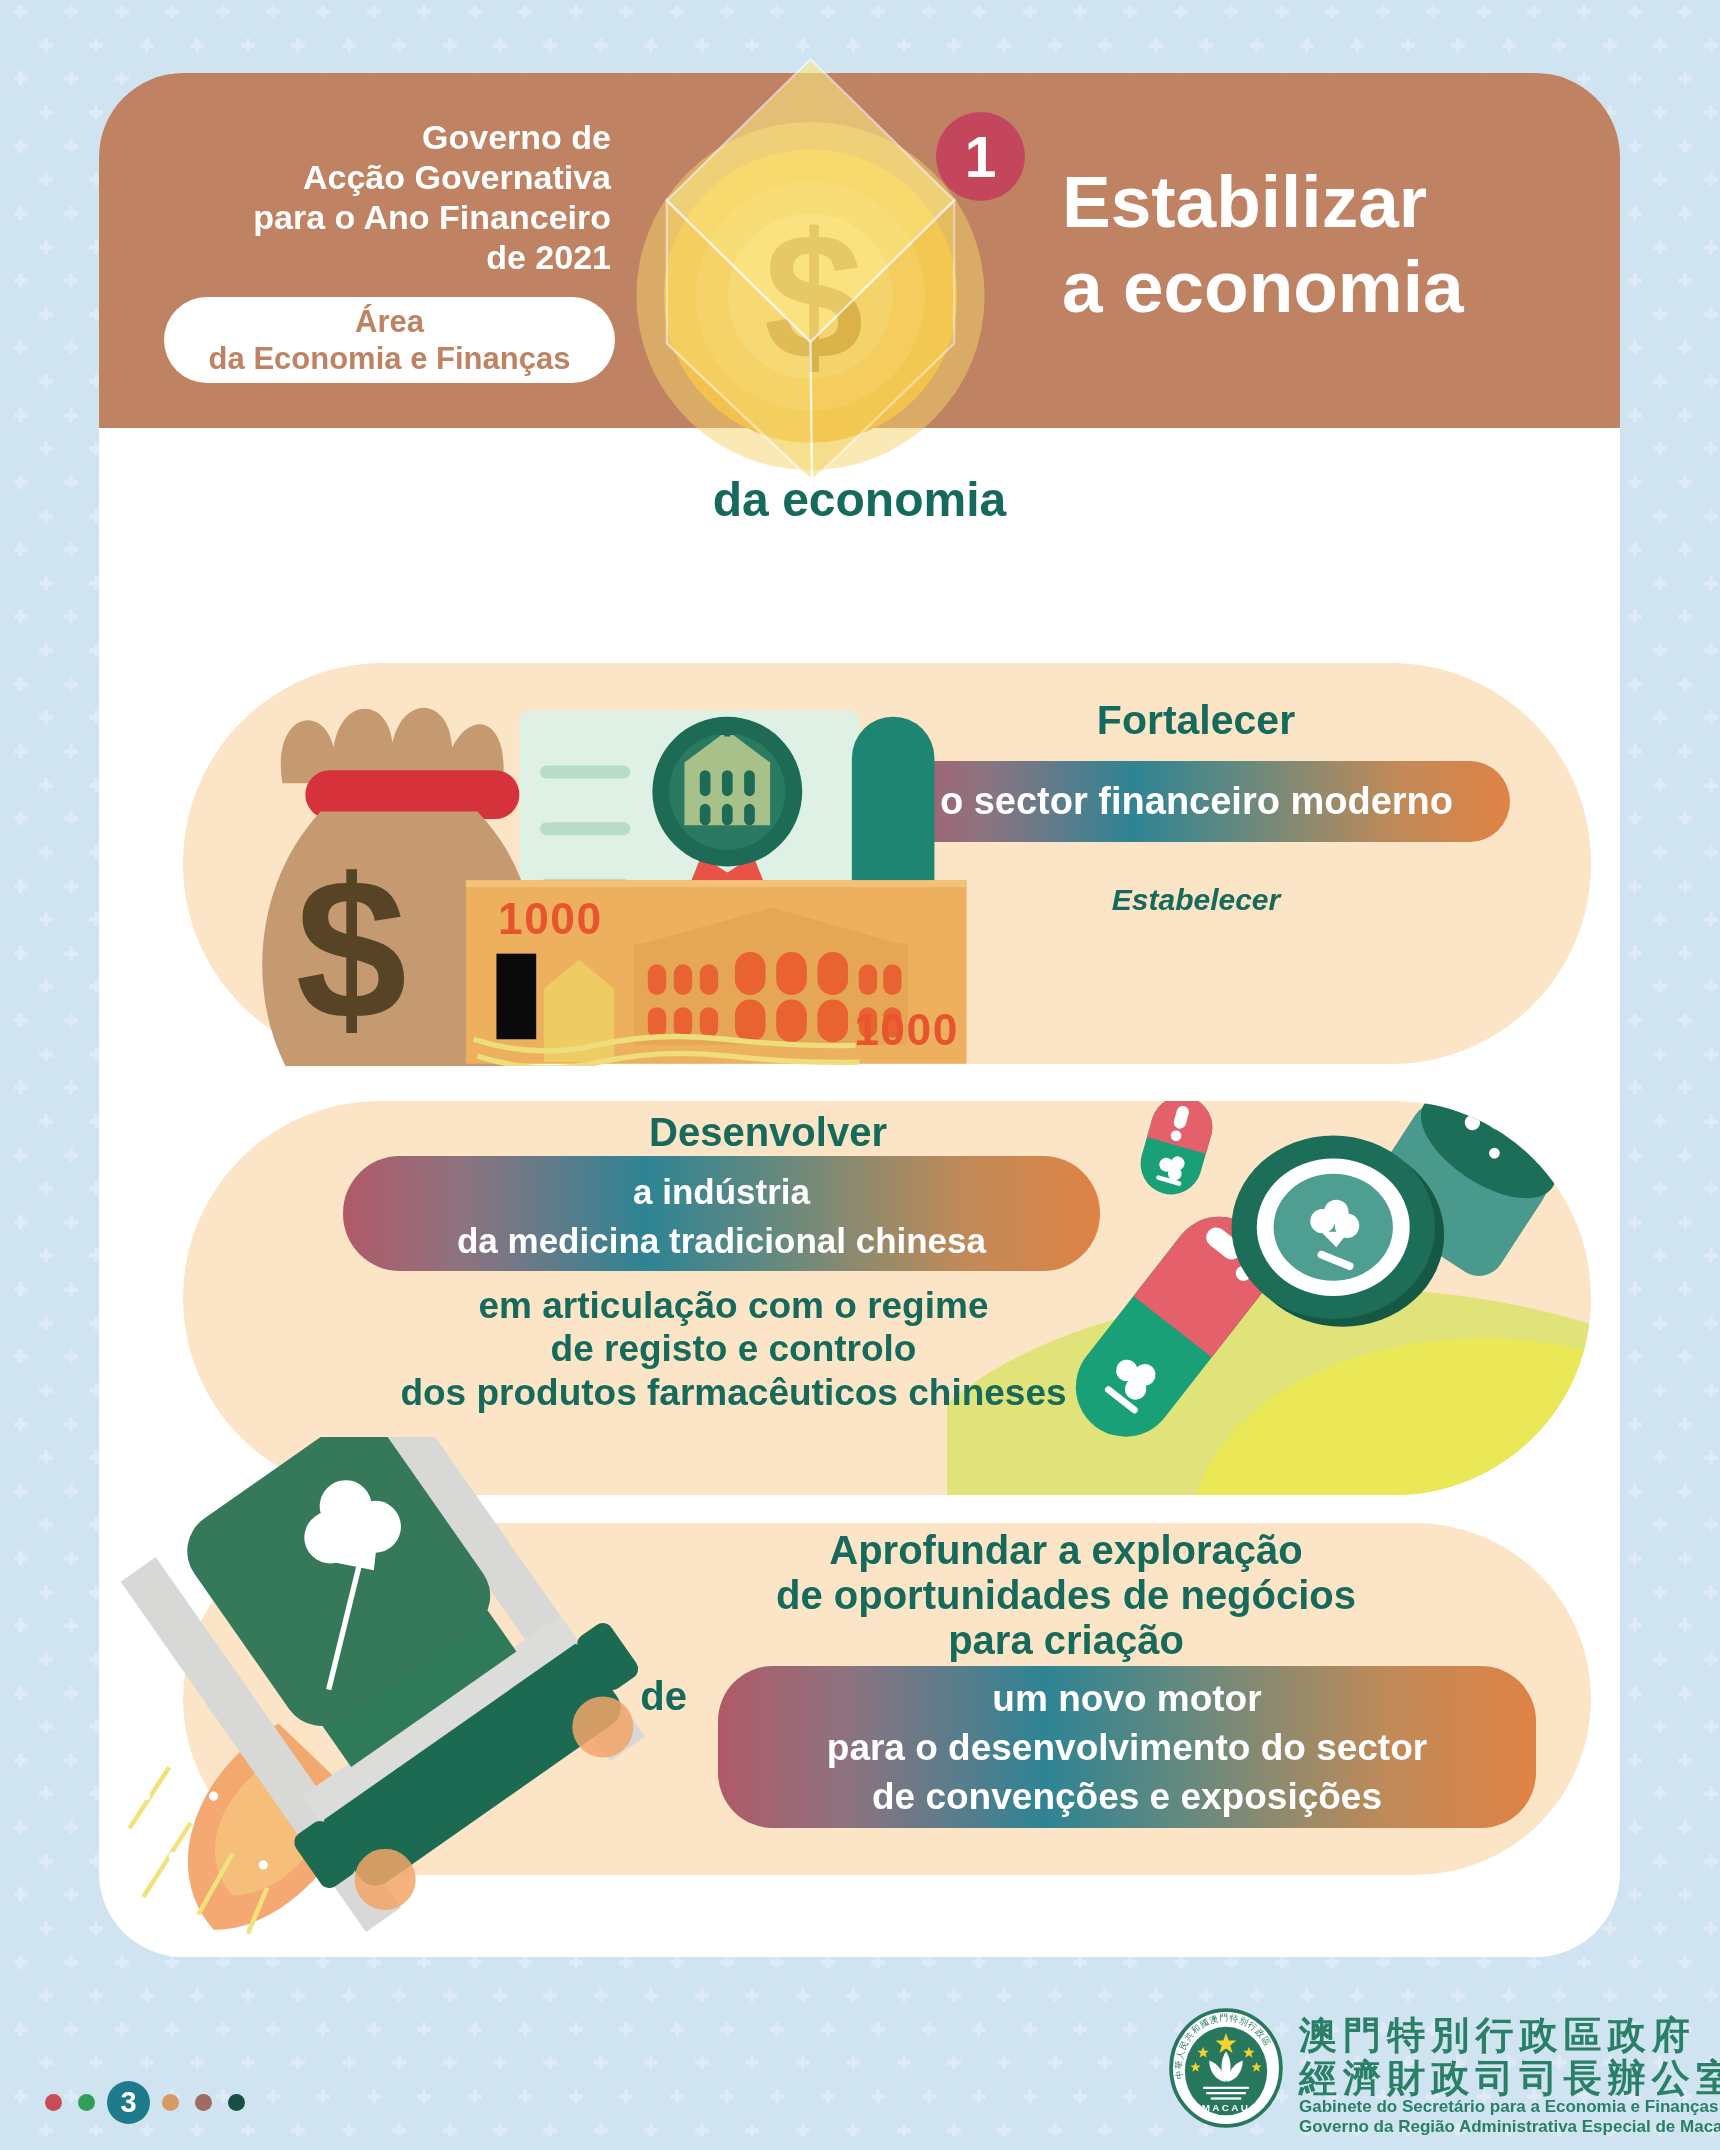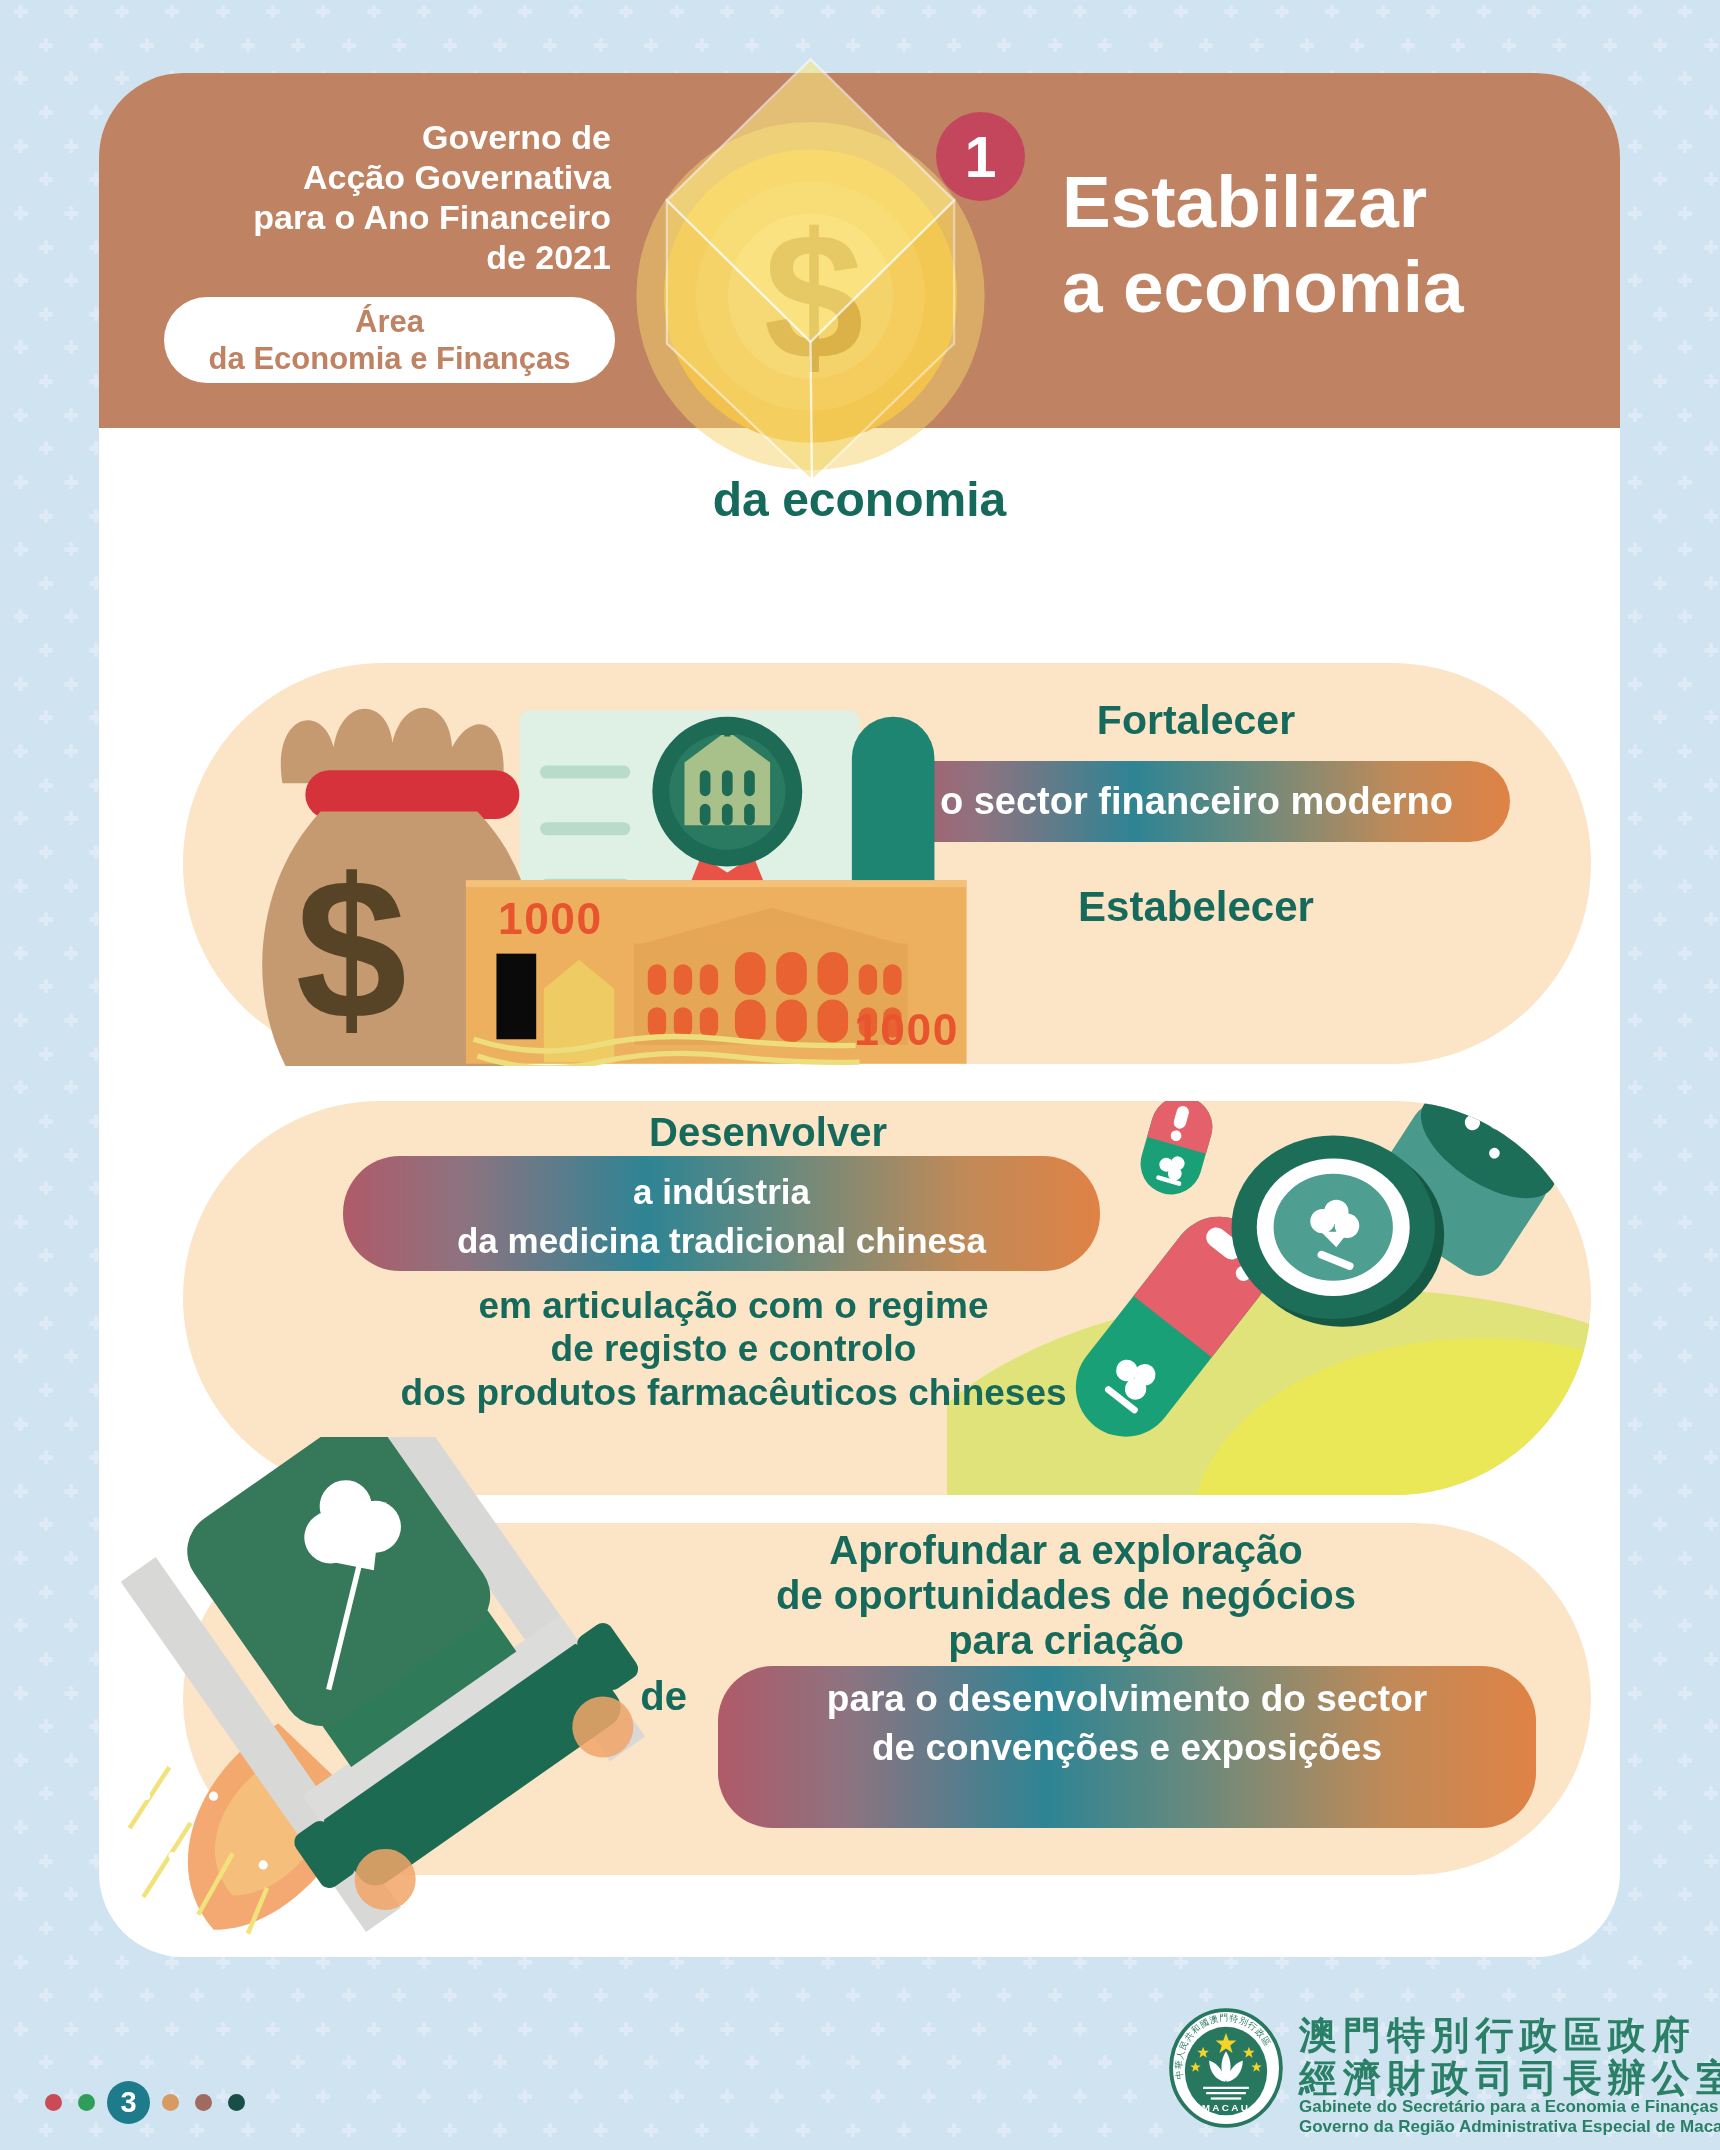--- a/index.html
+++ b/index.html
@@ -2247,21 +2247,21 @@
     <div>a economia</div>
   </div>
 
   <div class="main-heading">
     <div>da economia</div>
   </div>
 
   <div class="card" style="top:663px;height:401px;border-radius:200px;">
     <div class="green-label" style="left:669px;top:34px;width:688px;font-size:41px;">Fortalecer</div>
     <div class="pill-gradient" style="left:700px;top:98px;width:627px;height:81px;font-size:38px;line-height:81px;border-radius:41px;">o sector financeiro moderno</div>
-    <div class="green-label" style="left:669px;top:220px;width:688px;font-size:42px;">Estabelecer</div>
+    <div class="green-label" style="left:669px;top:220px;width:688px;font-size:30px;font-style:italic;">Estabelecer</div>
   </div>
 
   <svg class="abs" style="left:206px;top:680px;" width="772" height="386" viewBox="0 0 1010 505">
 
     <g>
       <rect x="410" y="40" width="445" height="345" rx="14" fill="#dff0e5"></rect>
       <rect x="845" y="48" width="108" height="300" rx="54" fill="#1f8573"></rect>
       <path d="M845,300 q4,52 56,52 l0,-52 z" fill="#126b5b"></path>
       <rect x="437" y="112" width="118" height="17" rx="8.5" fill="#b9dcc9"></rect>
       <rect x="437" y="186" width="118" height="17" rx="8.5" fill="#b9dcc9"></rect>
@@ -2383,20 +2383,21 @@
   </div>
 
   <div class="card" style="top:1523px;height:352px;border-radius:176px;">
     <div class="green-label" style="left:371px;top:4.6px;width:1024px;font-size:40px;line-height:1.13;">
       <div>Aprofundar a exploração</div>
       <div>de oportunidades de negócios</div>
       <div>para criação</div>
     </div>
     <div class="green-label" style="left:428px;top:151px;width:76px;text-align:right;font-size:40px;">de</div>
     <div class="pill-gradient" style="left:535px;top:143px;width:818px;height:162px;border-radius:55px;font-size:37px;line-height:1.32;padding-top:9.2px;box-sizing:border-box;">
+      <div>um novo motor</div>
       <div>para o desenvolvimento do sector</div>
       <div>de convenções e exposições</div>
     </div>
   </div>
 
   <svg class="abs" style="left:99px;top:1437px;" width="611" height="535" viewBox="0 0 800 700">
 
     <g>
       <path d="M150,645 C75,560 135,430 235,375 L345,480 C310,565 235,645 150,645 Z" fill="#f2a469" opacity="0.95"></path>
       <path d="M175,600 C125,545 160,460 240,415 L310,480 C285,545 235,600 175,600 Z" fill="#f6c07c" opacity="0.9"></path>

